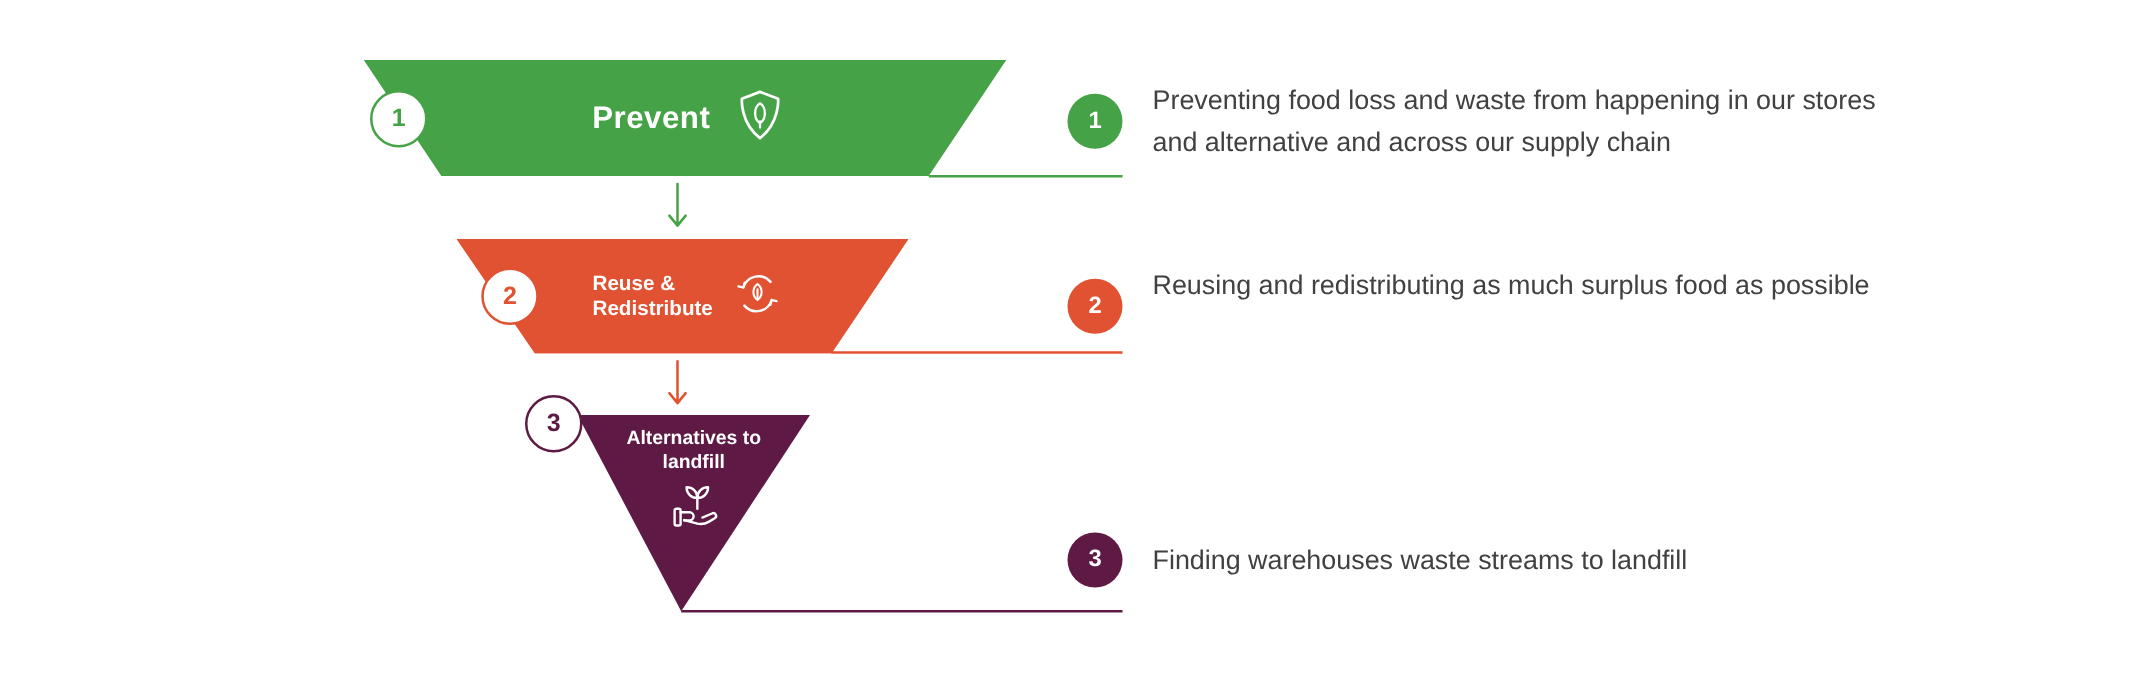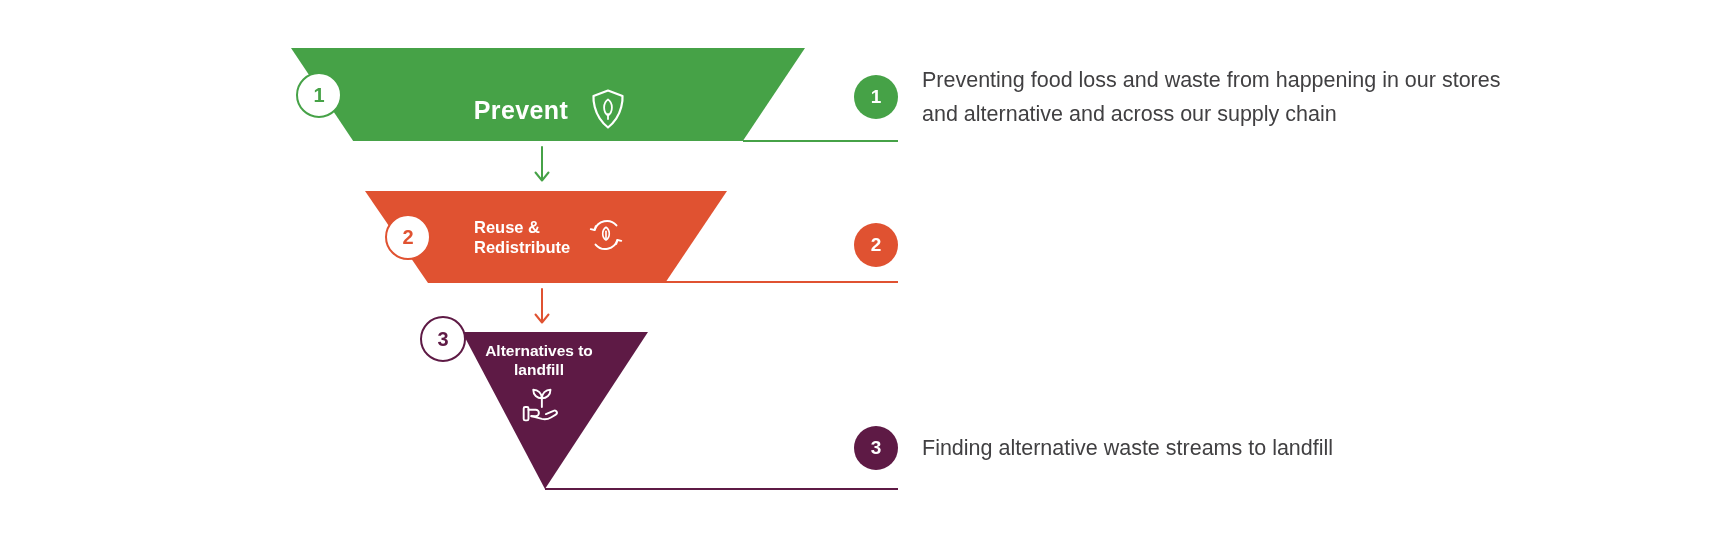--- a/index.html
+++ b/index.html
@@ -10,25 +10,25 @@
   
   .shape{position:absolute;z-index:1;}
   .shape.s1{left:291px;top:48px;width:514px;height:93px;background:#46A247;
     clip-path:polygon(0 0,100% 0,87.9% 100%,12.1% 100%);}
   .shape.s2{left:365px;top:191px;width:362px;height:92px;background:#E05231;
     clip-path:polygon(0 0,100% 0,82.9% 100%,17.4% 100%);}
   .shape.s3{left:462px;top:332px;width:186px;height:157px;background:#5E1A45;
     clip-path:polygon(0 0,100% 0,44.6% 100%);}
   
   .stage-content{position:absolute;z-index:2;color:#fff;display:flex;align-items:center;justify-content:center;}
-  .sc1{left:340px;top:48px;width:420px;height:93px;gap:22px;margin-top:16px;}
+  .sc1{left:340px;top:48px;width:420px;height:93px;gap:22px;}
   .sc1 .stage-label{font-size:25px;font-weight:700;letter-spacing:.4px;}
   .sc2{left:420px;top:191px;width:260px;height:92px;gap:4px;}
   .sc2 .stage-label{font-size:16.5px;font-weight:700;line-height:20px;width:108px;}
-  .sc3{left:446px;top:341px;width:186px;flex-direction:column;}
+  .sc3{left:462px;top:341px;width:186px;flex-direction:column;}
   .sc3 .stage-label{font-size:15.5px;font-weight:700;line-height:19px;width:120px;text-align:center;}
   .sc3 svg{margin-top:5px;}
   
   .badge{position:absolute;z-index:3;width:46px;height:46px;box-sizing:border-box;border-radius:50%;
     background:#fff;display:flex;align-items:center;justify-content:center;
     font-size:20px;font-weight:700;border:2.5px solid;}
   .b1{left:296px;top:72px;border-color:#46A247;color:#46A247;}
   .b2{left:385px;top:214px;border-color:#E05231;color:#E05231;}
   .b3{left:420px;top:316px;border-color:#5E1A45;color:#5E1A45;}
   
@@ -131,19 +131,20 @@
   </span>
 
   <div class="dot d1">
     <span>1</span>
   </div>
   <div class="desc t1">Preventing food loss and waste from happening in our stores and alternative and across our supply chain</div>
 
   <div class="dot d2">
     <span>2</span>
   </div>
+  <div class="desc t2">Reusing and redistributing as much surplus food as possible</div>
 
   <div class="dot d3">
     <span>3</span>
   </div>
-  <div class="desc t3">Finding alternative waste streams to landfill</div>
+  <div class="desc t3">Finding warehouses waste streams to landfill</div>
 
 </div>
 
 </body></html>

